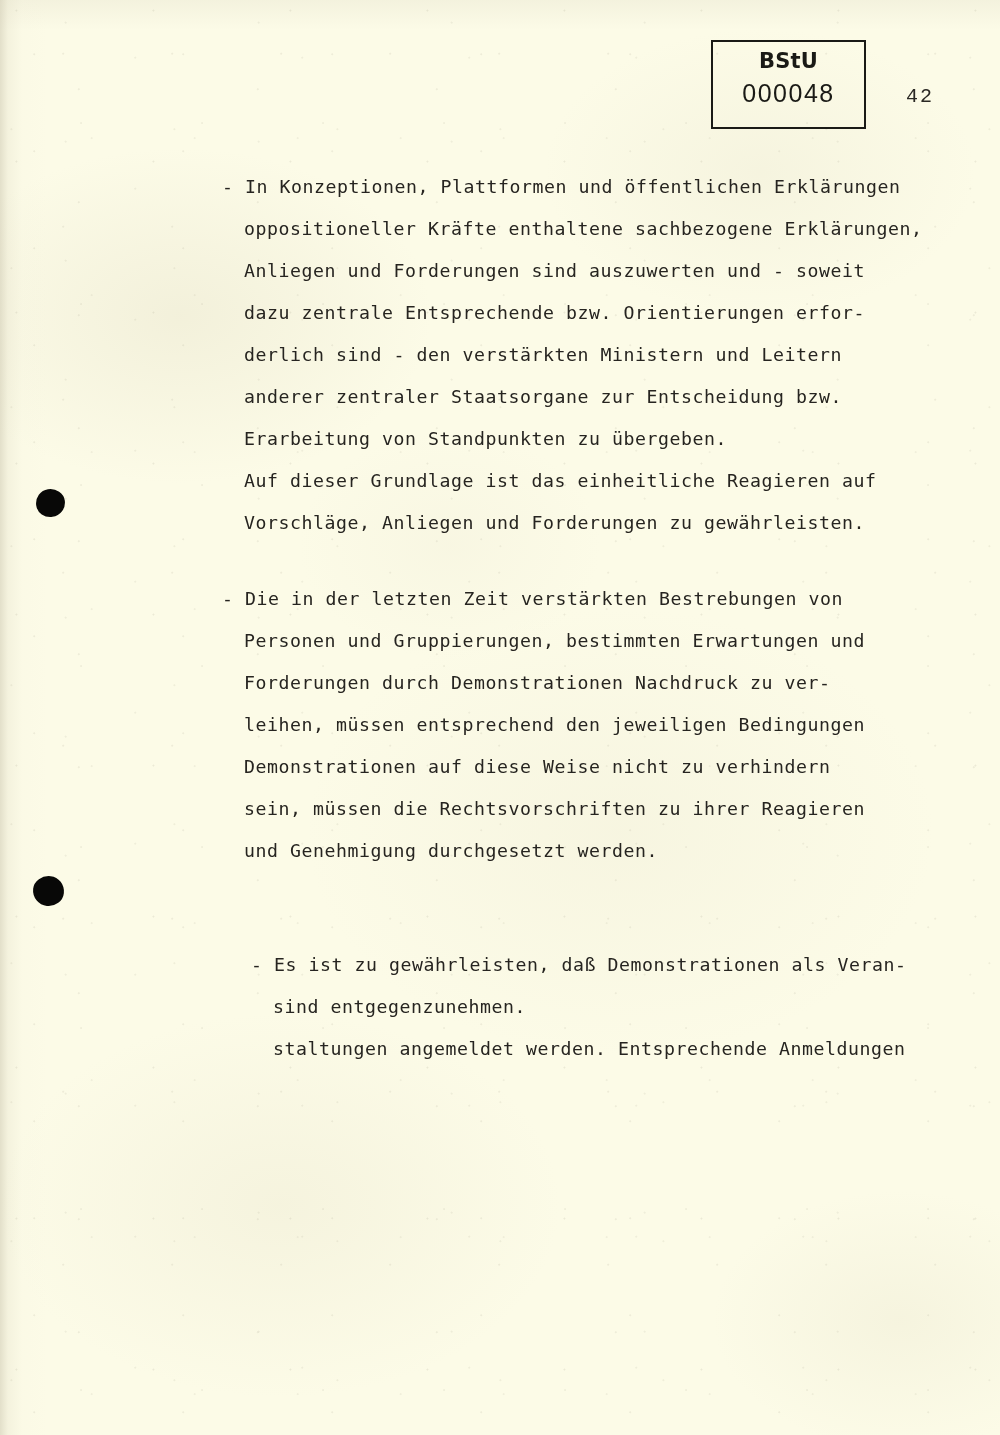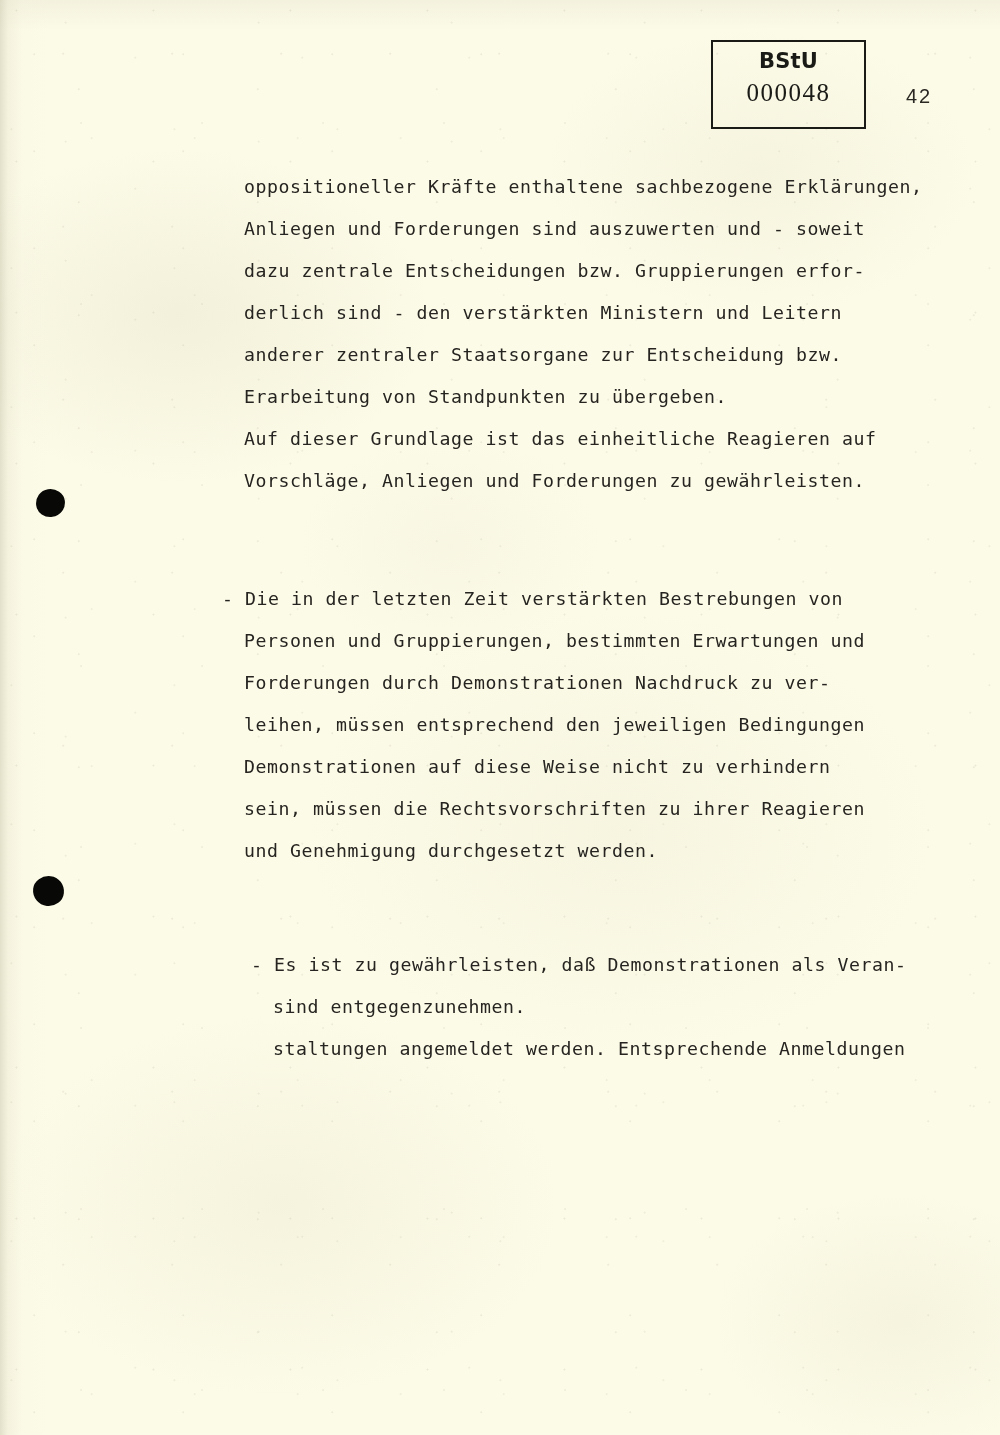--- a/index.html
+++ b/index.html
@@ -77,32 +77,32 @@
     font-weight: 600;
     letter-spacing: 0.2px;
     color: #1a1a16;
   }
   #stamp-number {
     position: absolute;
     left: 0;
     right: 0;
     top: 37px;
     text-align: center;
-    font-family: Liberation Serif, serif;
+    font-family: Liberation Sans, sans-serif;
     font-size: 25px;
     letter-spacing: 1.5px;
     color: #1a1a16;
   }
 
   
   #page-number {
     position: absolute;
     left: 906px;
     top: 85px;
-    font-family: Liberation Sans, sans-serif;
+    font-family: Liberation Mono, monospace;
     font-size: 20px;
     letter-spacing: 2px;
     color: #2a2823;
   }
 
   
   .punch-hole {
     position: absolute;
     background: #080807;
     border-radius: 50%;
@@ -147,23 +147,24 @@
     <div id="stamp-number">000048</div>
   </div>
 
   <div id="page-number">42</div>
 
   <div class="punch-hole" id="punch-hole-top"></div>
   <div class="punch-hole" id="punch-hole-bottom"></div>
 
   <div id="body-text">
       <div class="text-block" id="block-0">
+        <div class="text-line">- In Konzeptionen, Plattformen und öffentlichen Erklärungen</div>
         <div class="text-line indented">oppositioneller Kräfte enthaltene sachbezogene Erklärungen,</div>
         <div class="text-line indented">Anliegen und Forderungen sind auszuwerten und - soweit</div>
-        <div class="text-line indented">dazu zentrale Entscheidungen bzw. Gruppierungen erfor-</div>
+        <div class="text-line indented">dazu zentrale Entsprechende bzw. Orientierungen erfor-</div>
         <div class="text-line indented">derlich sind - den verstärkten Ministern und Leitern</div>
         <div class="text-line indented">anderer zentraler Staatsorgane zur Entscheidung bzw.</div>
         <div class="text-line indented">Erarbeitung von Standpunkten zu übergeben.</div>
         <div class="text-line indented">Auf dieser Grundlage ist das einheitliche Reagieren auf</div>
         <div class="text-line indented">Vorschläge, Anliegen und Forderungen zu gewährleisten.</div>
       </div>
       <div class="text-block" id="block-1">
         <div class="text-line">- Die in der letzten Zeit verstärkten Bestrebungen von</div>
         <div class="text-line indented">Personen und Gruppierungen, bestimmten Erwartungen und</div>
         <div class="text-line indented">Forderungen durch Demonstrationen Nachdruck zu ver-</div>

